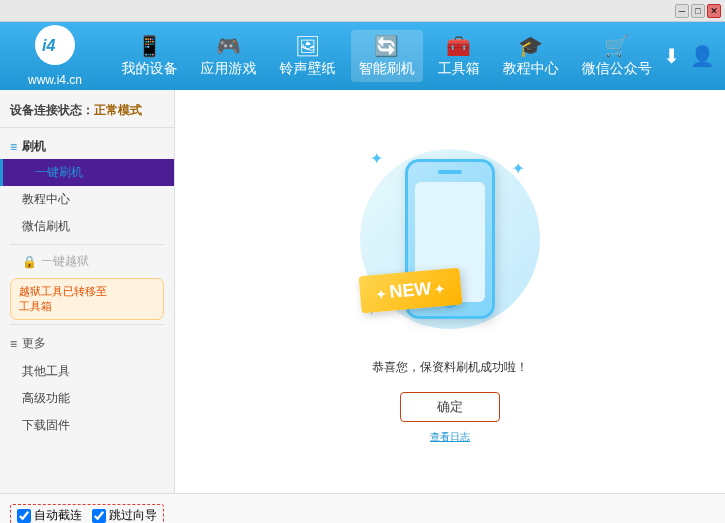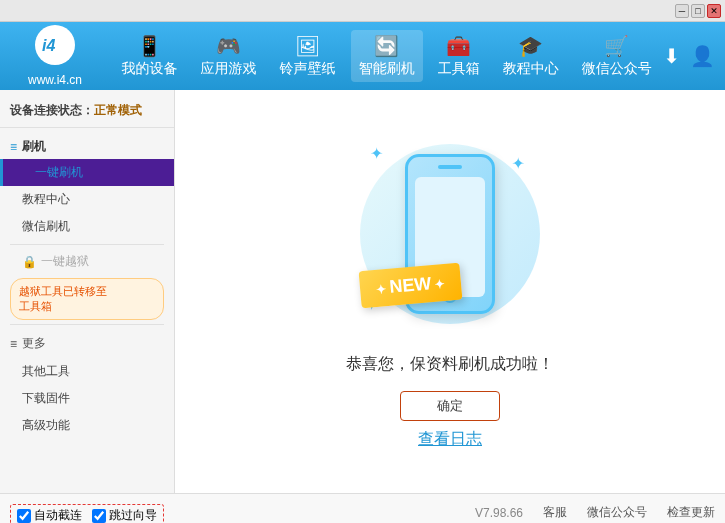--- a/index.html
+++ b/index.html
@@ -170,21 +170,21 @@
       color: #aaa;
       font-size: 12px;
       display: flex;
       align-items: center;
       gap: 4px;
     }
     .sidebar-warning-box {
       margin: 4px 10px;
       background: #fff3e0;
       border: 1px solid #ffcc80;
-      border-radius: 13px;
+      border-radius: 7px;
       padding: 5px 8px;
       font-size: 11px;
       color: #e65100;
     }
     .sidebar-more-header {
       display: flex;
       align-items: center;
       padding: 6px 10px;
       font-size: 12px;
       color: #555;
@@ -266,38 +266,38 @@
     }
     .ribbon::before {
       content: '✦ ';
       font-size: 12px;
     }
     .ribbon::after {
       content: ' ✦';
       font-size: 12px;
     }
     .success-text {
-      font-size: 16px;
+      font-size: 12px;
       color: #333;
       margin-bottom: 16px;
       font-weight: 500;
     }
     .confirm-btn {
       width: 100px;
       height: 30px;
       background: #fff;
       border: 1px solid #c2410c;
       border-radius: 4px;
       cursor: pointer;
       font-size: 13px;
       color: #444;
       margin-bottom: 8px;
     }
     .log-link {
-      font-size: 16px;
+      font-size: 10px;
       color: #2196d4;
       cursor: pointer;
       text-decoration: underline;
     }
 
     
     .device-bar {
       height: 88px;
       background: #f8f8f8;
       border-top: 1px solid #ddd;
@@ -456,24 +456,24 @@
 
     <div class="sidebar-section">
       <div class="sidebar-more-header">
         <span class="icon">≡</span>
         <span>更多</span>
       </div>
       <div class="sidebar-item">
         <span>其他工具</span>
       </div>
       <div class="sidebar-item">
+        <span>高级功能</span>
+      </div>
+      <div class="sidebar-item">
         <span>下载固件</span>
-      </div>
-      <div class="sidebar-item">
-        <span>高级功能</span>
       </div>
     </div>
   </div>
 
   <div class="content">
 
     <div class="phone-illustration">
 
       <div style="position:absolute;left:50%;top:50%;transform:translate(-50%,-50%);width:180px;height:180px;border-radius:50%;background:linear-gradient(135deg,#e0f7fa,#b3e5fc);opacity:0.8;"></div>
 
@@ -509,20 +509,14 @@
         </label>
         <label class="checkbox-item">
           <input type="checkbox" checked="" style="">
           <span>跳过向导</span>
         </label>
       </div>
     </div>
 
   </div>
 
-  <div class="device-bar-right">
-    <span class="version-text">V7.98.66</span>
-    <button class="footer-btn">客服</button>
-    <button class="footer-btn">微信公众号</button>
-    <button class="footer-btn">检查更新</button>
-  </div>
 
 </div>
 
 </body></html>

